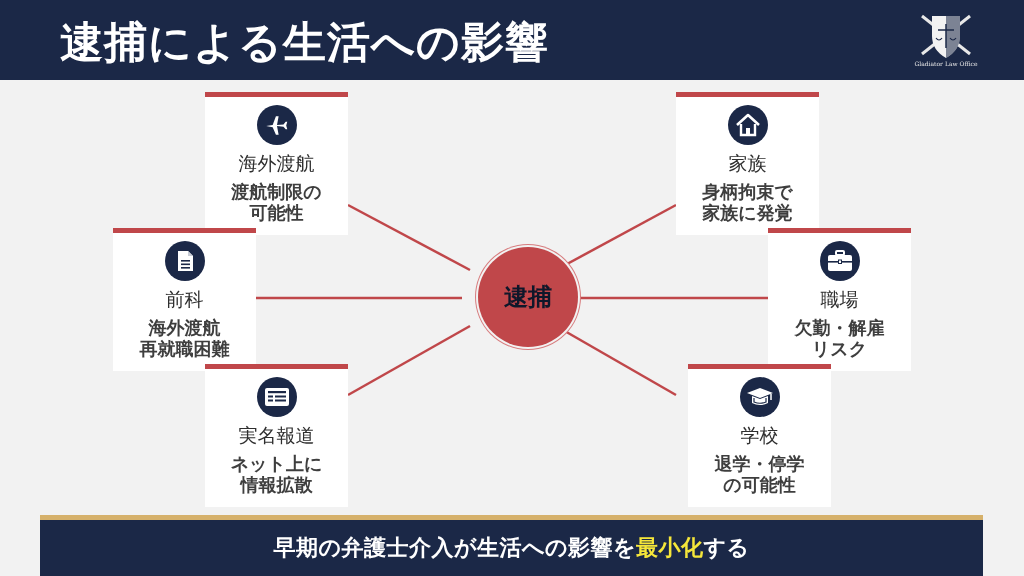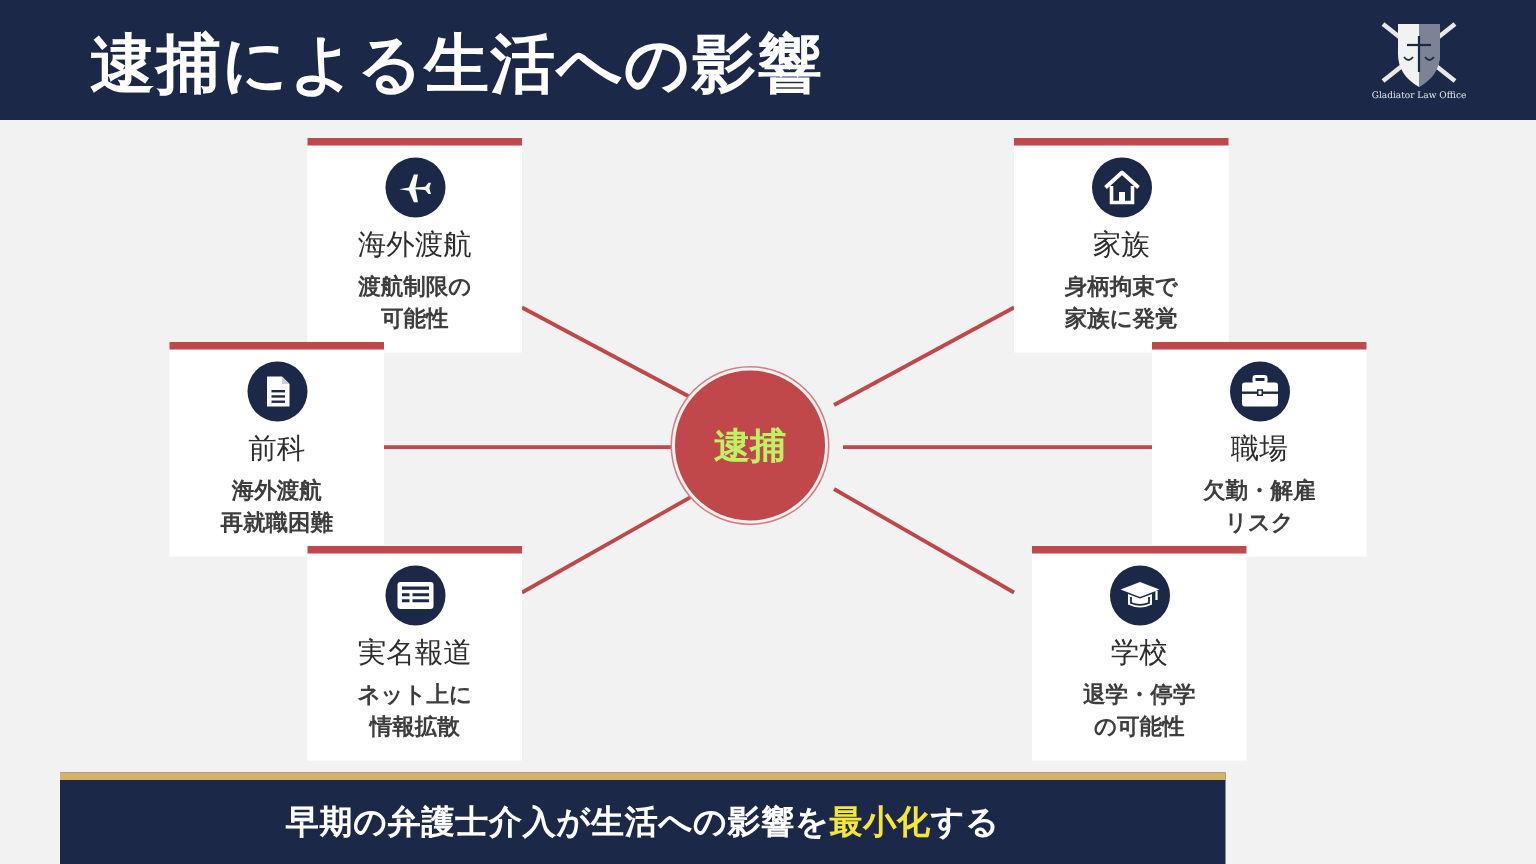--- a/index.html
+++ b/index.html
@@ -6,23 +6,23 @@
   html, body { width: 1024px; height: 576px; overflow: hidden; }
   body { background: #f2f2f2; font-family: "DejaVu Sans", "Liberation Sans", sans-serif; position: relative; }
   .header { position: absolute; left: 0; top: 0; width: 1024px; height: 80px; background: #1b2847; }
   .header-title { position: absolute; left: 60px; top: 14px; color: #ffffff; font-size: 43px; font-weight: bold; letter-spacing: 1px; }
   .logo { position: absolute; left: 914px; top: 10px; width: 64px; height: 62px; }
   .logo-text { position: absolute; left: 0; top: 50px; width: 64px; text-align: center; color: #e8e8e8; font-size: 6px; font-family: "DejaVu Serif", serif; }
   .connectors { position: absolute; left: 0; top: 0; width: 1024px; height: 576px; }
   .card { position: absolute; width: 143px; height: 143px; background: #ffffff; border-top: 5px solid #c0474a; text-align: center; }
   .card .icon { width: 40px; height: 40px; border-radius: 50%; background: #1b2847; margin: 8px auto 0; display: flex; align-items: center; justify-content: center; }
   .card .title { font-size: 19px; font-weight: normal; color: #2e2e2e; margin-top: 6px; line-height: 24px; }
-  .card .desc { font-size: 15px; font-weight: bold; color: #3e3e3e; margin-top: 6px; line-height: 21px; }
-  .center { position: absolute; left: 450px; top: 247px; width: 100px; height: 100px; border-radius: 50%; background: #c0474a; box-shadow: 0 0 0 2px #f2f2f2, 0 0 0 3px #d77b7d; display: flex; align-items: center; justify-content: center; color: #bef264; font-size: 24px; font-weight: bold; }
-  .footer { position: absolute; left: 40px; top: 515px; width: 777px; height: 61px; background: #1b2847; border-top: 5px solid #d6b16b; display: flex; align-items: center; justify-content: center; }
+  .card .desc { font-size: 18px; font-weight: bold; color: #3e3e3e; margin-top: 6px; line-height: 21px; }
+  .center { position: absolute; left: 478px; top: 247px; width: 100px; height: 100px; border-radius: 50%; background: #c0474a; box-shadow: 0 0 0 2px #f2f2f2, 0 0 0 3px #d77b7d; display: flex; align-items: center; justify-content: center; color: #0f172a; font-size: 24px; font-weight: bold; }
+  .footer { position: absolute; left: 40px; top: 515px; width: 943px; height: 61px; background: #1b2847; border-top: 5px solid #d6b16b; display: flex; align-items: center; justify-content: center; }
   .footer-text { color: #ffffff; font-size: 22px; font-weight: bold; letter-spacing: 0.5px; }
   .footer-hl { color: #f5e63a; }
 </style>
 </head>
 <body>
 
 <div class="header">
   <div class="header-title">逮捕による生活への影響</div>
   <div class="logo">
     <svg width="64" height="52" viewBox="0 0 64 52">

